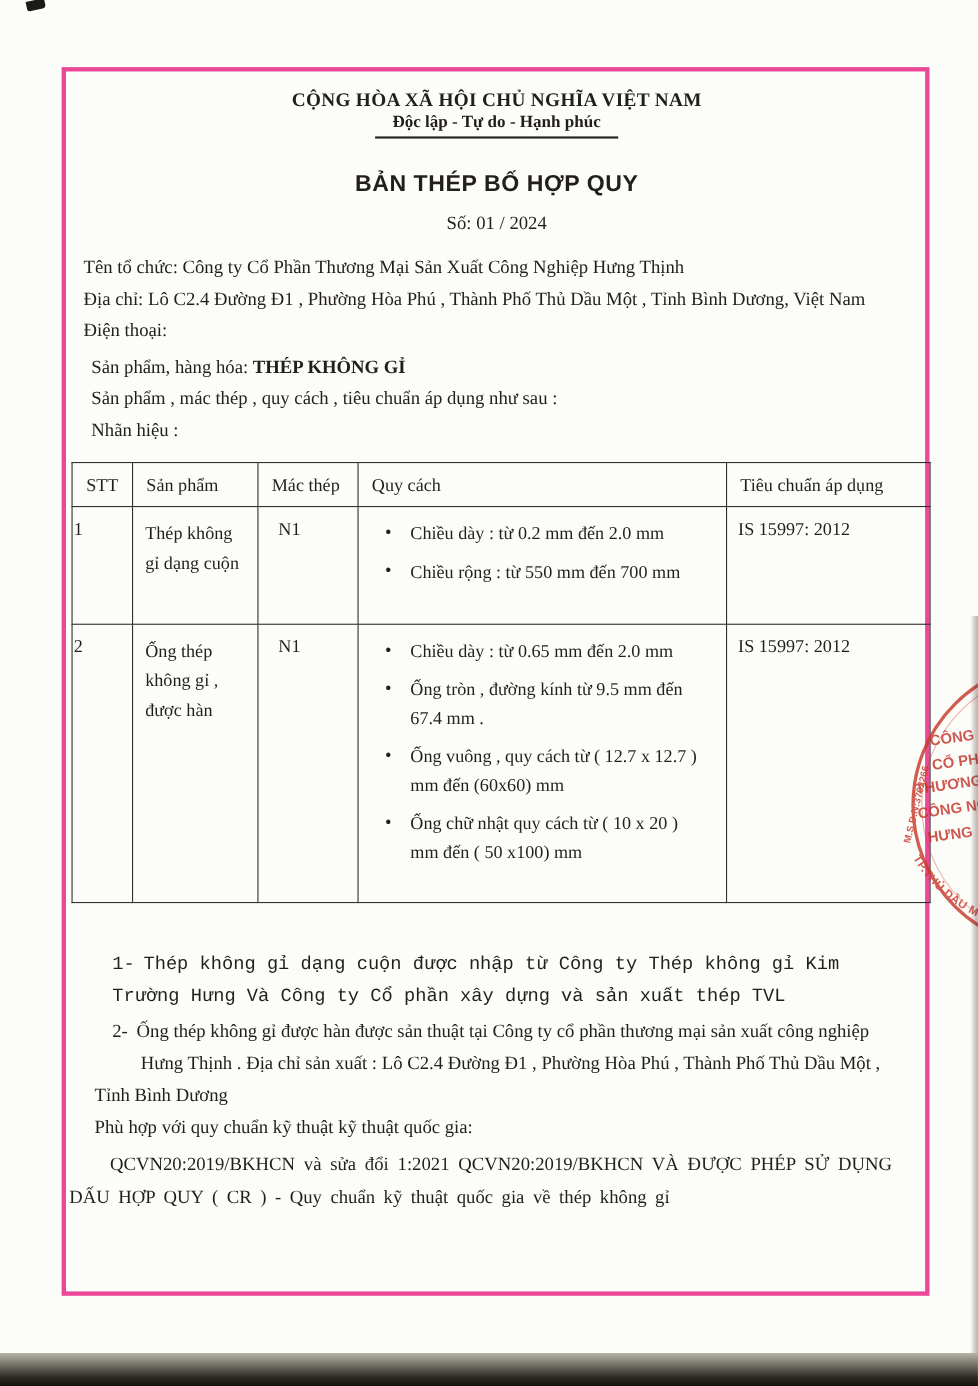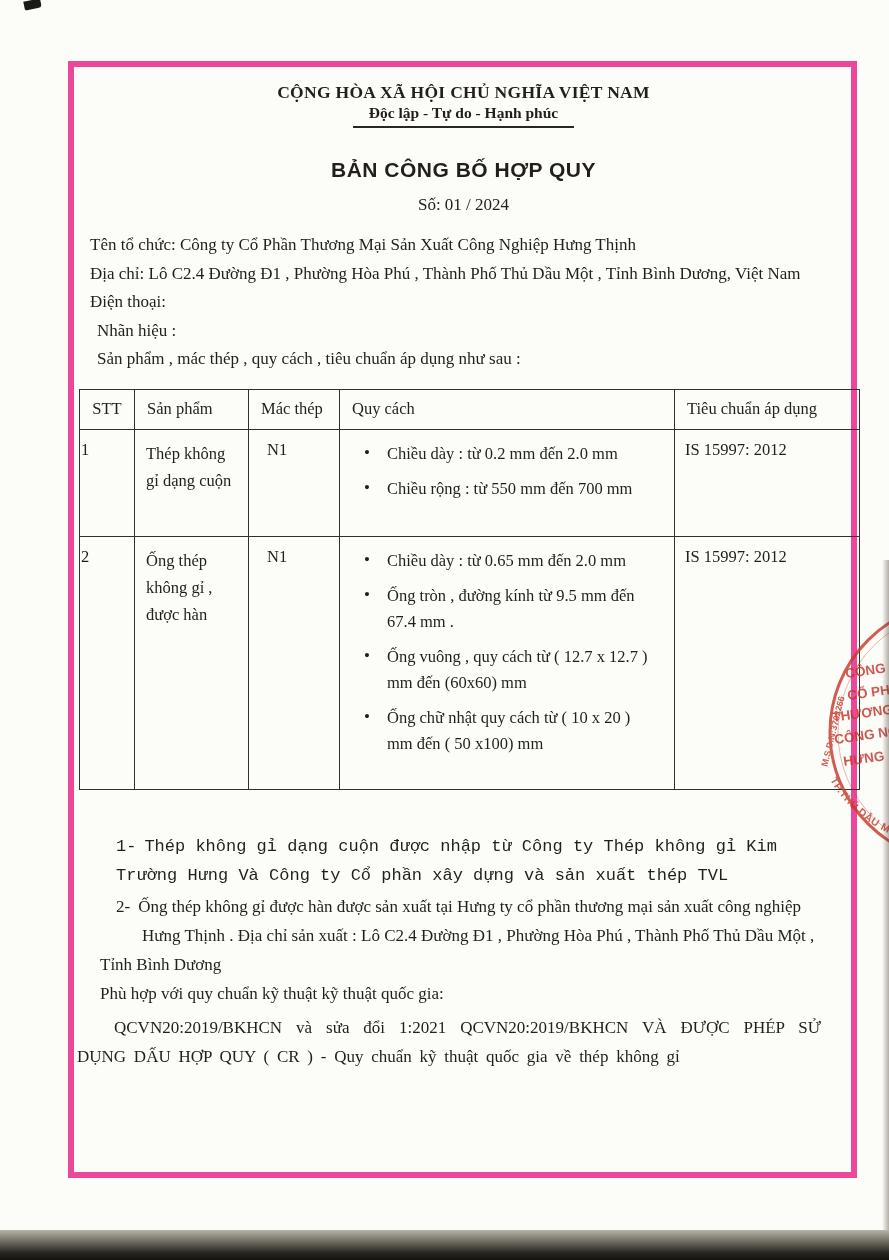--- a/index.html
+++ b/index.html
@@ -11,22 +11,22 @@
   }
   
   .mark-tl { position:absolute; left:24px; top:0; width:17px; height:9px;
     background:#1c1a16; transform:rotate(-12deg); border-radius:0 0 3px 2px; }
   .scan-bottom { position:absolute; left:0; right:0; bottom:0; height:30px;
     background:linear-gradient(to bottom,#b7b4a8 0%,#6b685e 40%,#2a2822 75%,#14120c 100%); }
   .edge-right { position:absolute; right:0; top:560px; bottom:0; width:7px;
     background:linear-gradient(to right, rgba(0,0,0,0), rgba(70,58,44,.40)); }
 
   .frame {
-    position:absolute; left:68px; top:61px; width:789px; height:1117px;
-    border:6px solid #ec4899; box-sizing:border-box;
+    position:absolute; left:56px; top:61px; width:789px; height:1117px;
+    border:4px solid #ec4899; box-sizing:border-box;
     padding:10px 14px 0 16px;
   }
 
   .nat1 { text-align:center; font-weight:700; font-size:17.5px; letter-spacing:.3px; margin-top:5px; }
   .nat2 { text-align:center; font-weight:700; font-size:15.5px; margin-top:1px; }
   .nat2 .u { display:inline-block; border-bottom:2px solid #2a2722; padding:0 16px 4px 16px; }
 
   .doc-title { text-align:center; font-family:"Liberation Sans","DejaVu Sans",sans-serif;
     font-weight:700; font-size:21px; letter-spacing:.5px; margin-top:30px; }
   .doc-no { text-align:center; font-size:17px; margin-top:13px; }
@@ -71,29 +71,30 @@
 
   <div class="mark-tl"></div>
 
   <div class="frame">
 
     <div class="nat1">CỘNG HÒA XÃ HỘI CHỦ NGHĨA VIỆT NAM</div>
     <div class="nat2">
       <span class="u">Độc lập - Tự do - Hạnh phúc</span>
     </div>
 
-    <div class="doc-title">BẢN CÔNG BỐ HỢP QUY</div>
+    <div class="doc-title">BẢN THÉP BỐ HỢP QUY</div>
     <div class="doc-no">Số: 01 / 2024</div>
 
     <div class="paras">
       <p>Tên tổ chức: Công ty Cổ Phần Thương Mại Sản Xuất Công Nghiệp Hưng Thịnh</p>
       <p>Địa chỉ: Lô C2.4 Đường Đ1 , Phường Hòa Phú , Thành Phố Thủ Dầu Một , Tỉnh Bình Dương, Việt Nam</p>
       <p>Điện thoại:</p>
+      <p class="p-gap p-indent"><span>Sản phẩm, hàng hóa: </span><span class="bold">THÉP KHÔNG GỈ</span></p>
+      <p class="p-indent">Sản phẩm , mác thép , quy cách , tiêu chuẩn áp dụng như sau :</p>
       <p class="p-indent">Nhãn hiệu :</p>
-      <p class="p-indent">Sản phẩm , mác thép , quy cách , tiêu chuẩn áp dụng như sau :</p>
     </div>
 
     <table class="tbl">
       <colgroup>
         <col style="width:55px">
           <col style="width:114px">
           <col style="width:91px">
           <col style="width:335px">
           <col style="width:185px">
       </colgroup>
@@ -125,21 +126,21 @@
           <div class="qc-item">Ống vuông , quy cách từ ( 12.7 x 12.7 ) mm đến (60x60) mm</div>
           <div class="qc-item">Ống chữ nhật quy cách từ ( 10 x 20 ) mm đến ( 50 x100) mm</div>
         </td>
         <td class="cell-tc">IS 15997: 2012</td>
       </tr>
     </tbody>
       </table>
 
     <div class="notes">
       <p class="note1"><span class="marker">1-</span><span>Thép không gỉ dạng cuộn được nhập từ Công ty Thép không gỉ Kim Trường Hưng Và Công ty Cổ phần xây dựng và sản xuất thép TVL</span></p>
-      <p class="note2"><span class="marker">2-</span><span>Ống thép không gỉ được hàn được sản xuất tại Hưng ty cổ phần thương mại sản xuất công nghiệp Hưng Thịnh . Địa chỉ sản xuất : Lô C2.4 Đường Đ1 , Phường Hòa Phú , Thành Phố Thủ Dầu Một ,</span></p>
+      <p class="note2"><span class="marker">2-</span><span>Ống thép không gỉ được hàn được sản thuật tại Công ty cổ phần thương mại sản xuất công nghiệp Hưng Thịnh . Địa chỉ sản xuất : Lô C2.4 Đường Đ1 , Phường Hòa Phú , Thành Phố Thủ Dầu Một ,</span></p>
     </div>
 
     <p class="tail">Tỉnh Bình Dương</p>
     <p class="tail">Phù hợp với quy chuẩn kỹ thuật kỹ thuật quốc gia:</p>
     <p class="final">QCVN20:2019/BKHCN và sửa đổi 1:2021 QCVN20:2019/BKHCN VÀ ĐƯỢC PHÉP SỬ DỤNG DẤU HỢP QUY ( CR ) - Quy chuẩn kỹ thuật quốc gia về thép không gỉ</p>
 
   </div>
 
   <div class="stamp">
     <svg width="71" height="212" viewBox="0 0 71 212" xmlns="http://www.w3.org/2000/svg">

